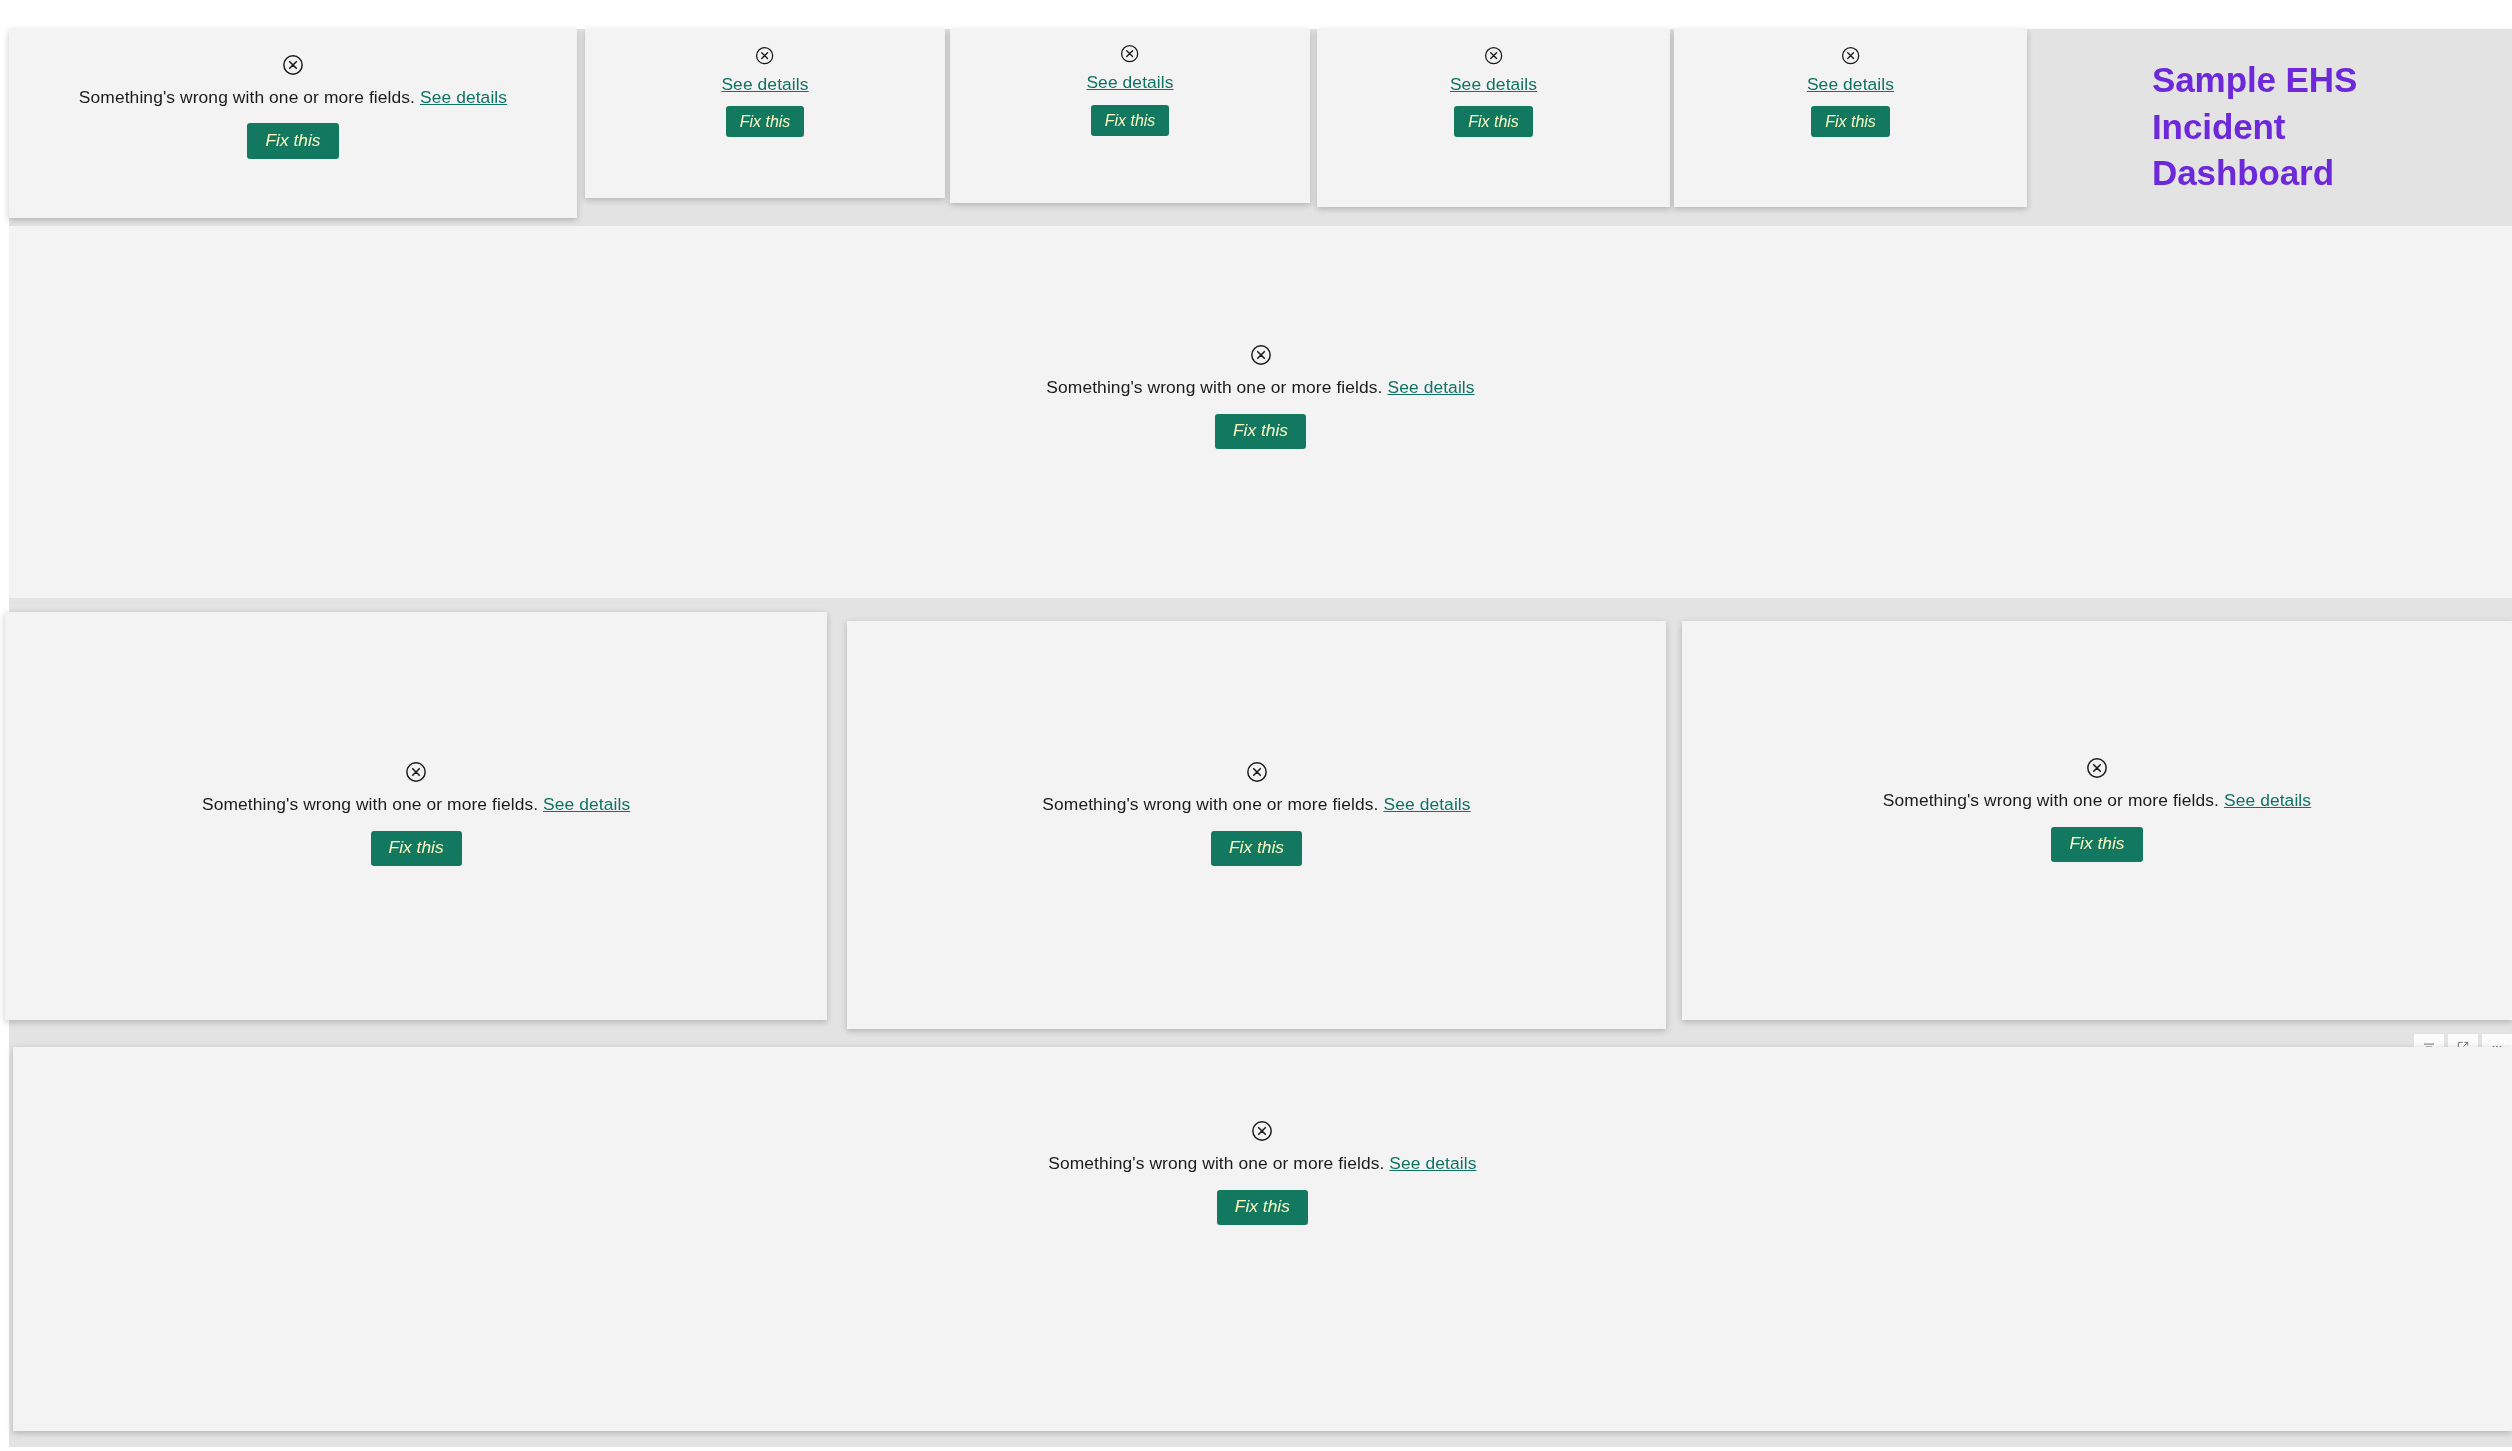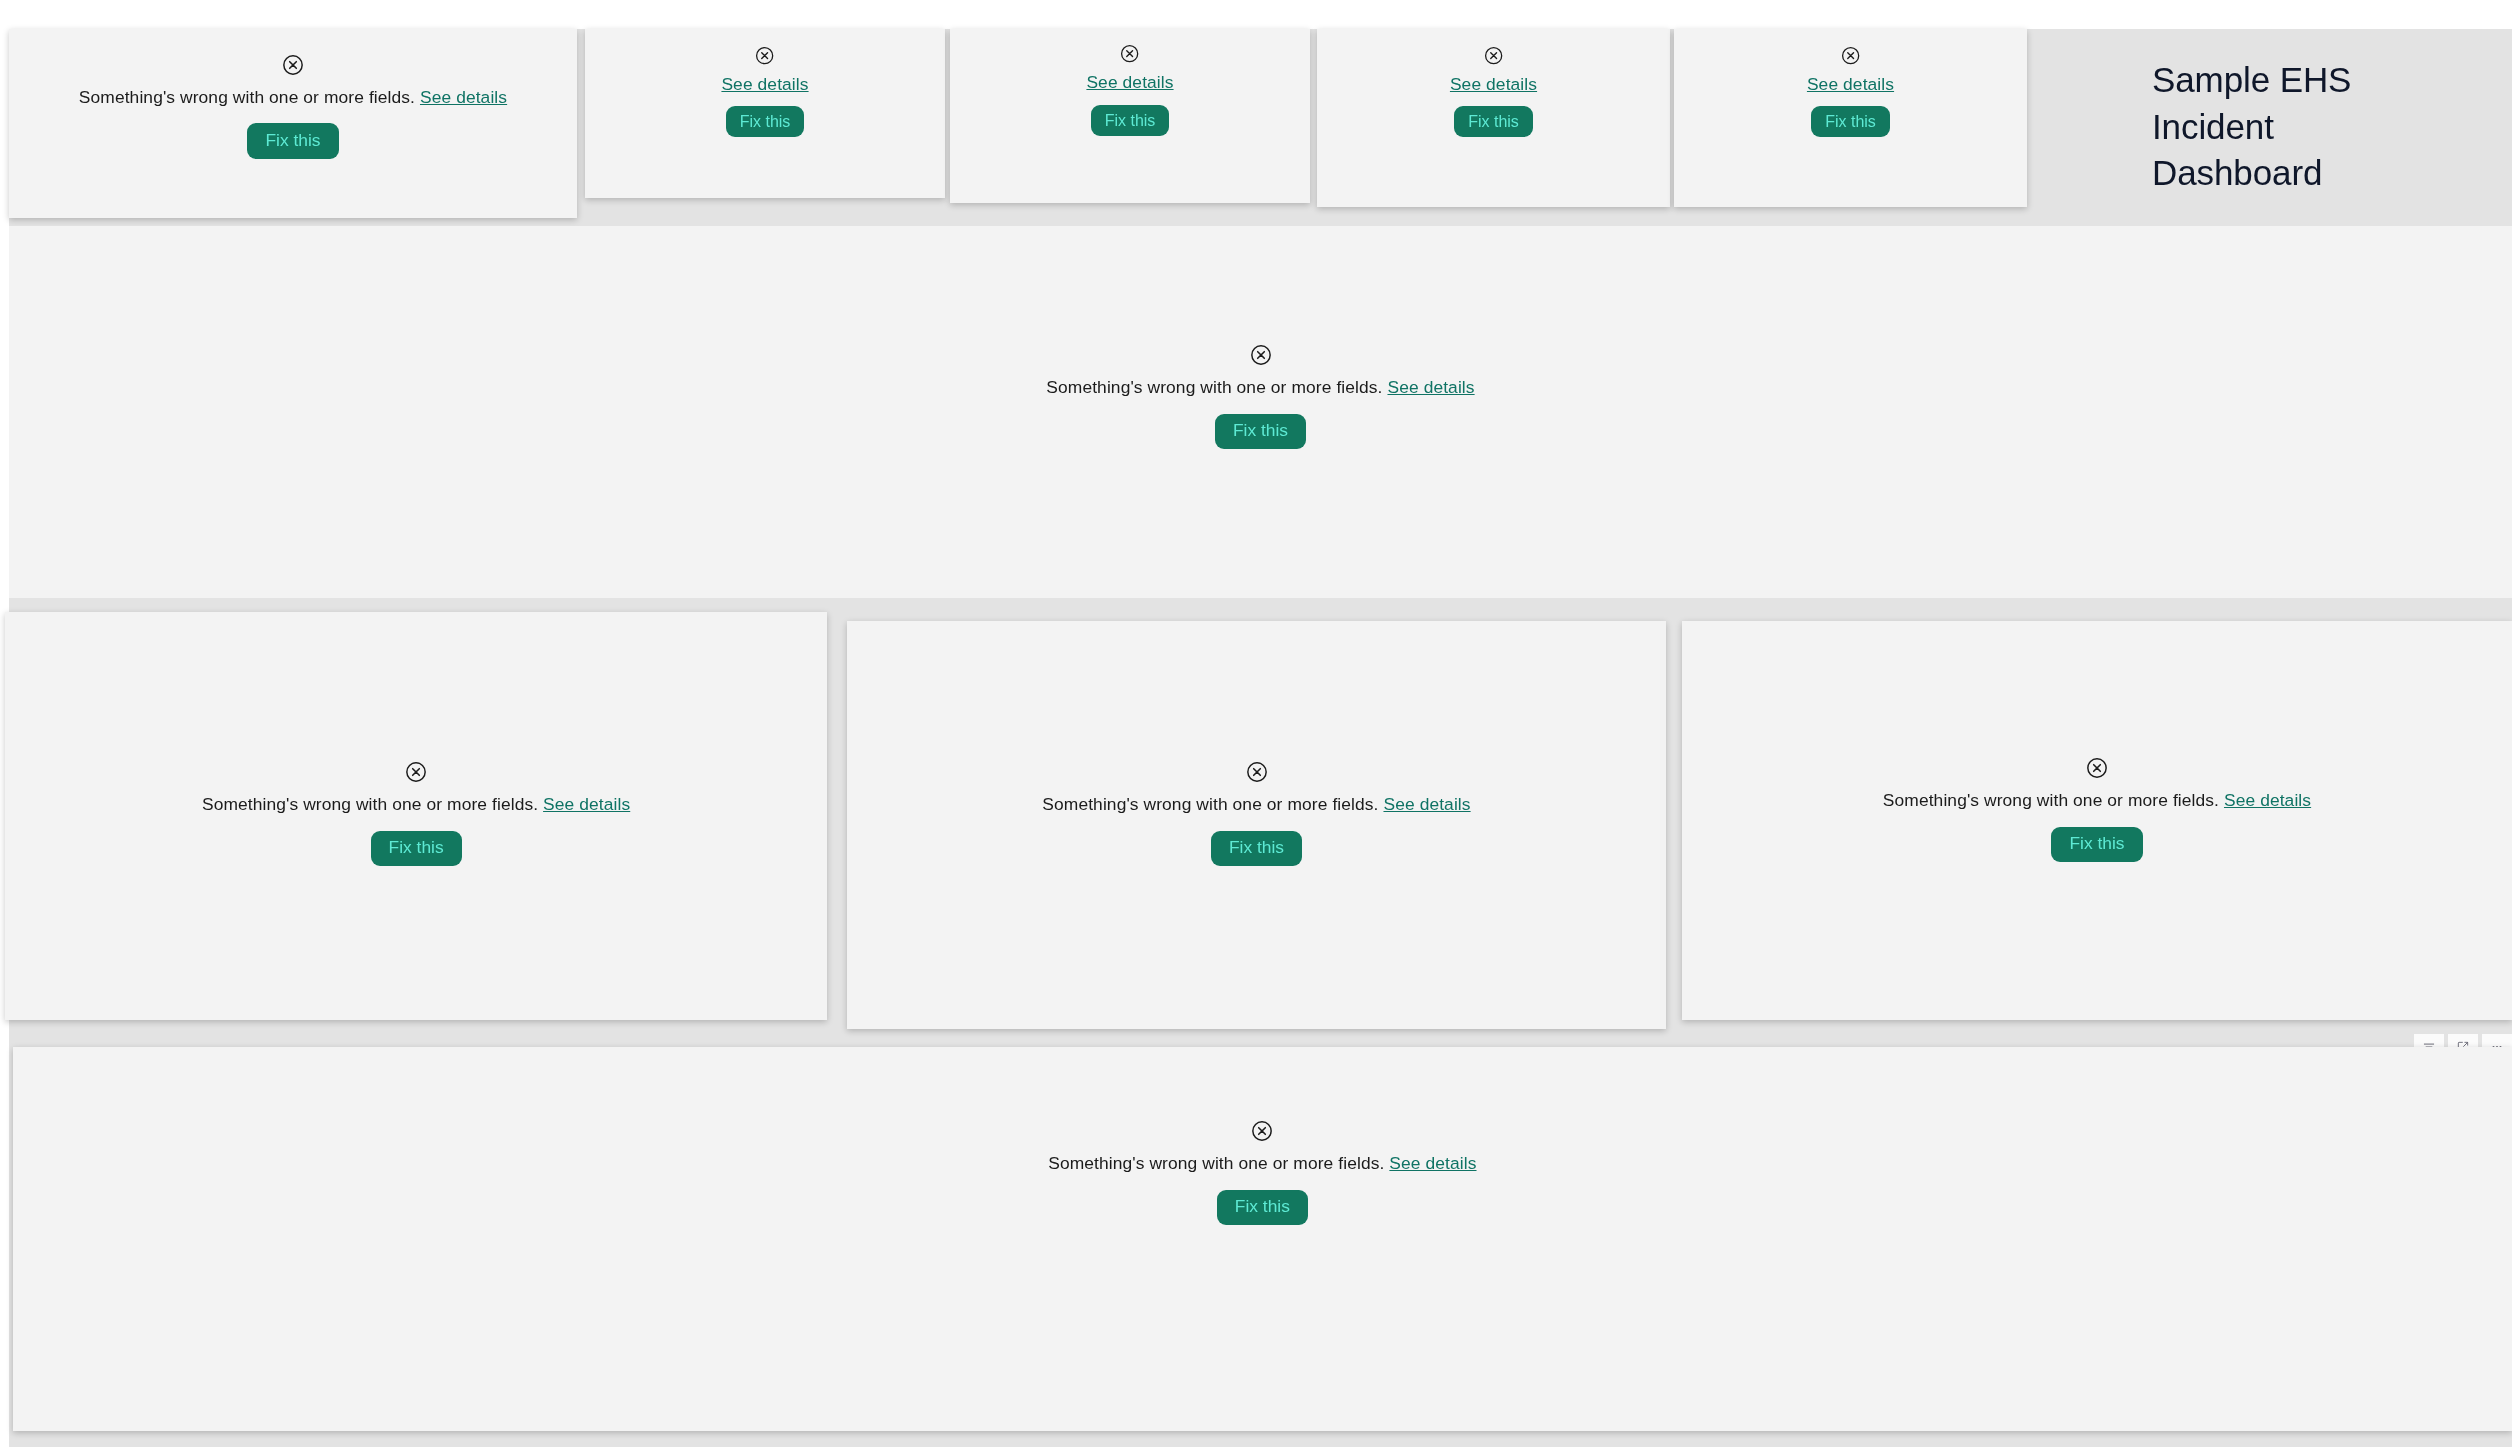--- a/index.html
+++ b/index.html
@@ -66,46 +66,47 @@
     color: #0f7364;
     text-decoration: underline;
     cursor: pointer;
   }
 
   .fix-btn {
     display: inline-block;
     margin-top: 14px;
     padding: 7.7px 18px 8.4px 18px;
     background: #12785f;
-    color: #5eead4;
+    color: #fef9c3;
     font-size: 17.4px;
     border: none;
-    border-radius: 9px;
+    border-radius: 3px;
     cursor: pointer;
     font-family: "Liberation Sans", sans-serif;
     line-height: 1.1;
+    font-style: italic;
   }
   .fix-btn.small { font-size: 16px; padding: 6.4px 14px 7px 14px; margin-top: 10.3px; }
 
   
   .title-banner {
     position: absolute;
     right: 0;
     top: 0;
     width: 476px;
     height: 188px;
     background: #e3e3e3;
     display: flex;
     align-items: flex-start;
     padding: 28px 0 0 116px;
   }
   .title-text {
     font-size: 35px;
-    font-weight: normal;
-    color: #0f172a;
+    font-weight: bold;
+    color: #6d28d9;
     line-height: 1.33;
     letter-spacing: -0.1px;
     max-width: 277px;
   }
 
   
   .vis-toolbar {
     position: absolute;
     display: flex;
     gap: 3.9px;

